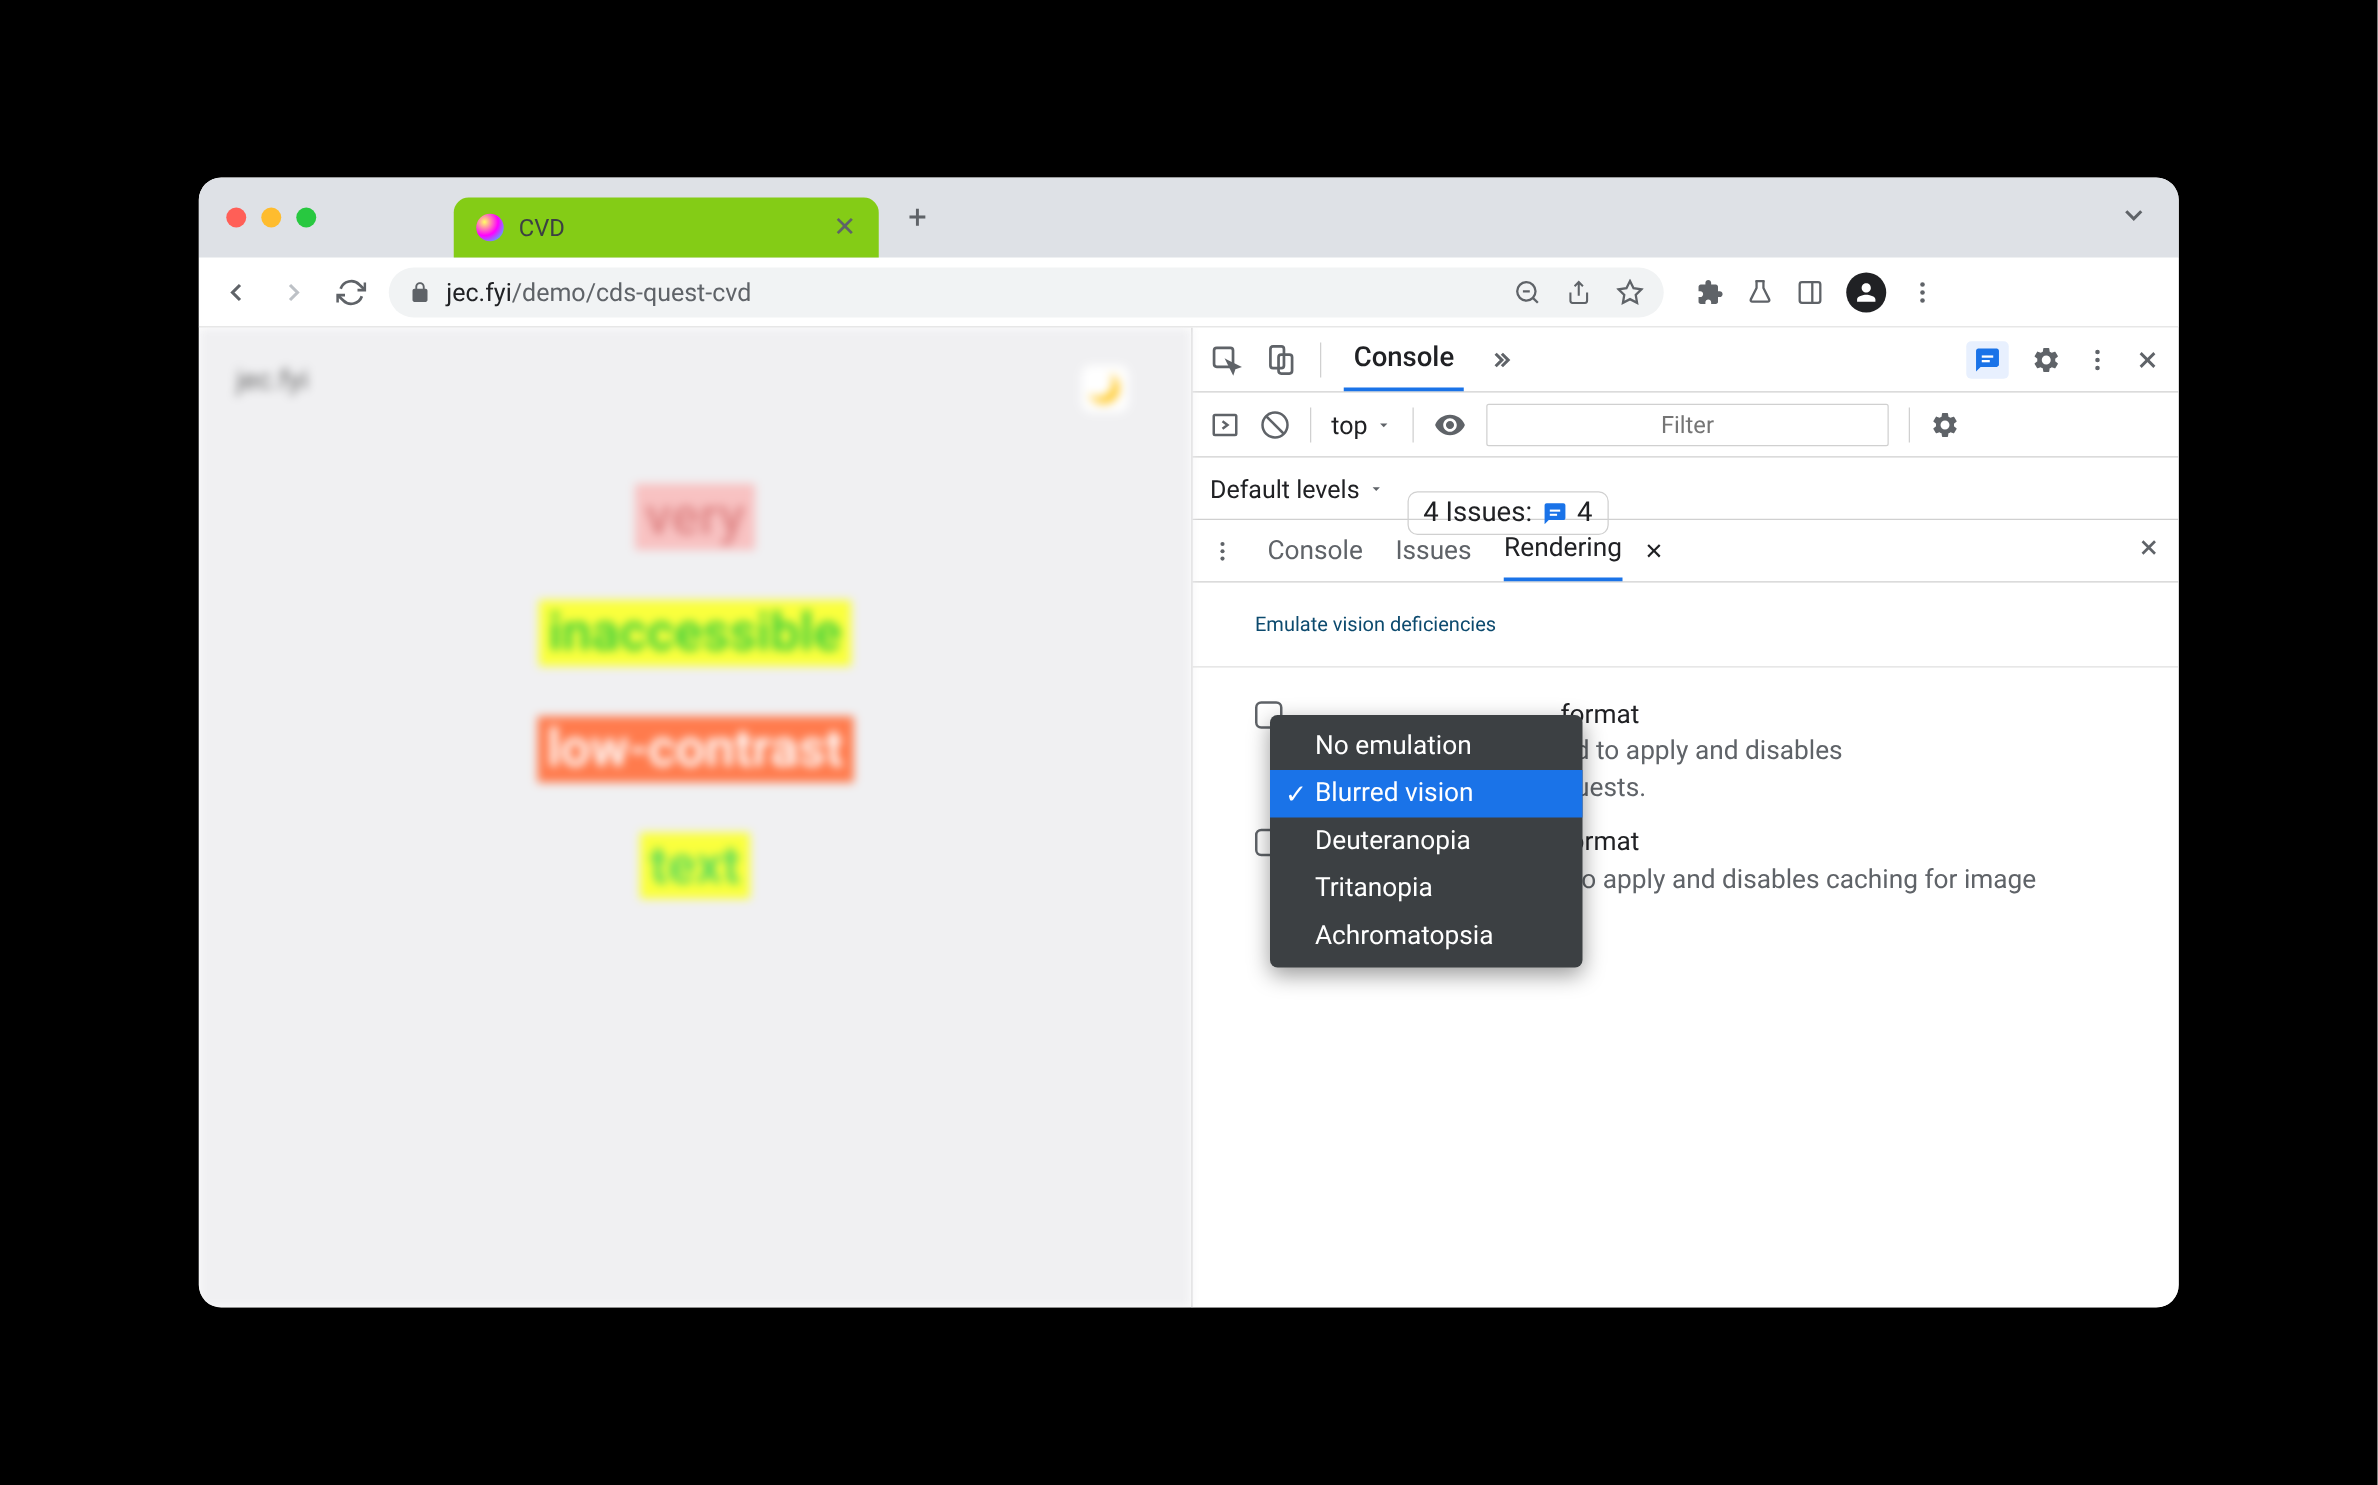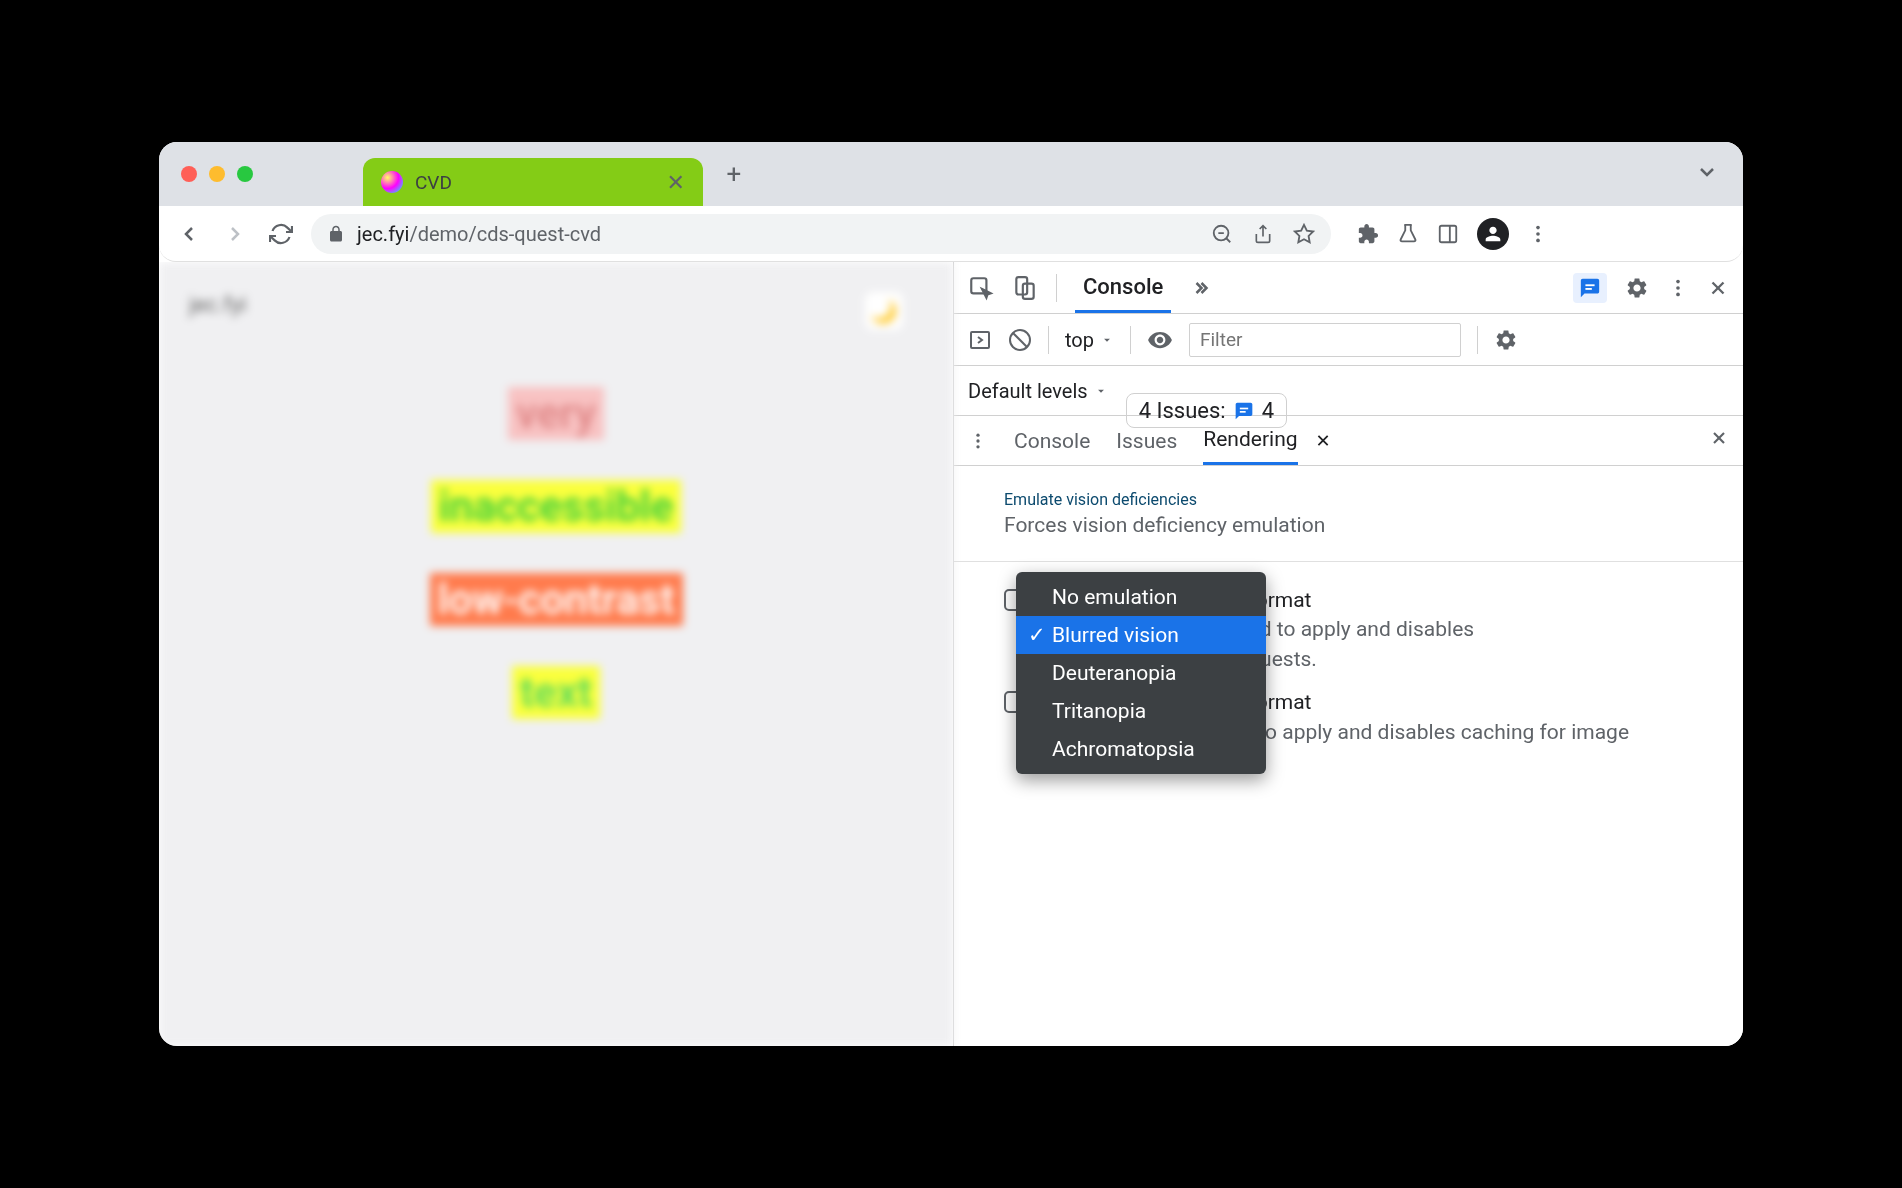--- a/index.html
+++ b/index.html
@@ -10,21 +10,21 @@
 .dot { width: 16px; height: 16px; border-radius: 50%; }
 .dot.red { background: #ff5f57; }
 .dot.yellow { background: #febc2e; }
 .dot.green { background: #28c840; }
 .tab { background: #84cc16; height: 48px; border-radius: 12px 12px 0 0; display: flex; align-items: center; padding: 0 18px; gap: 12px; min-width: 340px; }
 .favicon { width: 22px; height: 22px; border-radius: 50%; background: radial-gradient(circle at 30% 30%, #ff6, #f0f, #0ff); }
 .tab-title { font-size: 19px; color: #3c4043; flex: 1; }
 .tab-close { font-size: 22px; color: #5f6368; cursor: pointer; }
 .newtab { width: 42px; height: 42px; display: flex; align-items: center; justify-content: center; font-size: 26px; color: #5f6368; margin-left: 10px; align-self: center; }
 .tabbar-chevron { position: absolute; right: 24px; align-self: center; color: #5f6368; }
-.toolbar { height: 56px; background: #fff; display: flex; align-items: center; padding: 0 14px; gap: 14px; border-bottom: 1px solid #e0e0e0; border-radius: 17px; }
+.toolbar { height: 56px; background: #fff; display: flex; align-items: center; padding: 0 14px; gap: 14px; border-bottom: 1px solid #e0e0e0; }
 .nav-btn { width: 32px; height: 32px; display: flex; align-items: center; justify-content: center; color: #5f6368; }
 .nav-btn.disabled { color: #bdc1c6; }
 .omnibox { flex: 1; max-width: 1020px; height: 40px; background: #f1f3f4; border-radius: 20px; display: flex; align-items: center; padding: 0 16px; gap: 12px; }
 .omnibox-url { font-size: 20px; color: #3c4043; }
 .omnibox-url .domain { color: #202124; }
 .omnibox-url .path { color: #5f6368; }
 .omnibox-right { margin-left: auto; display: flex; gap: 20px; align-items: center; color: #5f6368; }
 .toolbar-right { display: flex; gap: 18px; align-items: center; color: #5f6368; margin-left: 12px; }
 .avatar { width: 32px; height: 32px; border-radius: 50%; background: #202124; display: flex; align-items: center; justify-content: center; }
 .avatar svg { fill: #fff; }
@@ -40,21 +40,21 @@
 .w4 { background: #faff3d; color: #5bdb5b; }
 .devtools { flex: 1; background: #fff; display: flex; flex-direction: column; border-left: 1px solid #d0d0d0; font-size: 19px; color: #202124; }
 .dt-top { height: 52px; border-bottom: 1px solid #d0d0d0; display: flex; align-items: center; padding: 0 14px; gap: 18px; }
 .dt-tab { padding: 0 8px; height: 100%; display: flex; align-items: center; font-size: 22px; color: #5f6368; }
 .dt-tab.active { color: #1a73e8; border-bottom: 3px solid #1a73e8; font-weight: 500; color: #202124; }
 .dt-right { margin-left: auto; display: flex; gap: 18px; align-items: center; }
 .issue-badge { width: 34px; height: 30px; background: #e8f0fe; border-radius: 4px; display: flex; align-items: center; justify-content: center; }
 .dt-sub { height: 52px; border-bottom: 1px solid #d0d0d0; display: flex; align-items: center; padding: 0 14px; gap: 16px; }
 .dt-sub .sep { width: 1px; height: 28px; background: #d0d0d0; }
 .context-sel { display: flex; align-items: center; gap: 6px; font-size: 20px; }
-.filter-input { border: 1px solid #d0d0d0; height: 34px; width: 272px; padding: 0 10px; font-size: 19px; border-radius: 2px; }
+.filter-input { border: 1px solid #d0d0d0; height: 34px; width: 322px; padding: 0 10px; font-size: 19px; border-radius: 2px; text-align: center; }
 .dt-sub2 { height: 50px; border-bottom: 1px solid #d0d0d0; display: flex; align-items: center; padding: 0 14px; gap: 18px; }
 .levels { display: flex; align-items: center; gap: 6px; font-size: 20px; }
 .issues-pill { border: 1px solid #d0d0d0; border-radius: 8px; padding: 4px 12px; display: flex; align-items: center; gap: 8px; font-size: 22px; margin-top: 40px; }
 .drawer-tabs { height: 50px; border-bottom: 1px solid #d0d0d0; display: flex; align-items: center; padding: 0 14px; gap: 26px; }
 .drawer-tab { font-size: 21px; color: #5f6368; height: 100%; display: flex; align-items: center; }
 .drawer-tab.active { color: #202124; border-bottom: 3px solid #1a73e8; }
 .drawer-close { font-size: 18px; margin-left: -8px; }
 .drawer-right { margin-left: auto; color: #5f6368; }
 .rendering-body { padding: 24px 50px; position: relative; flex: 1; overflow: hidden; }
 .section-title { font-size: 16px; color: #0c4a6e; margin-bottom: 4px; }
@@ -270,21 +270,20 @@
         <div class="drawer-right">
           <svg width="20" height="20" viewBox="0 0 24 24" fill="none" stroke="#5f6368" stroke-width="2.5">
               <line x1="18" y1="6" x2="6" y2="18"></line>
               <line x1="6" y1="6" x2="18" y2="18"></line>
             </svg>
         </div>
       </div>
 
       <div class="rendering-body">
         <div class="section-title">Emulate vision deficiencies</div>
-        <div class="section-sub">Forces vision deficiency emulation</div>
 
         <div class="dropdown">
           <div class="dd-item">No emulation</div>
           <div class="dd-item selected">
             <span class="dd-check">✓</span>
             <span>Blurred vision</span>
           </div>
           <div class="dd-item">Deuteranopia</div>
           <div class="dd-item">Tritanopia</div>
           <div class="dd-item">Achromatopsia</div>

